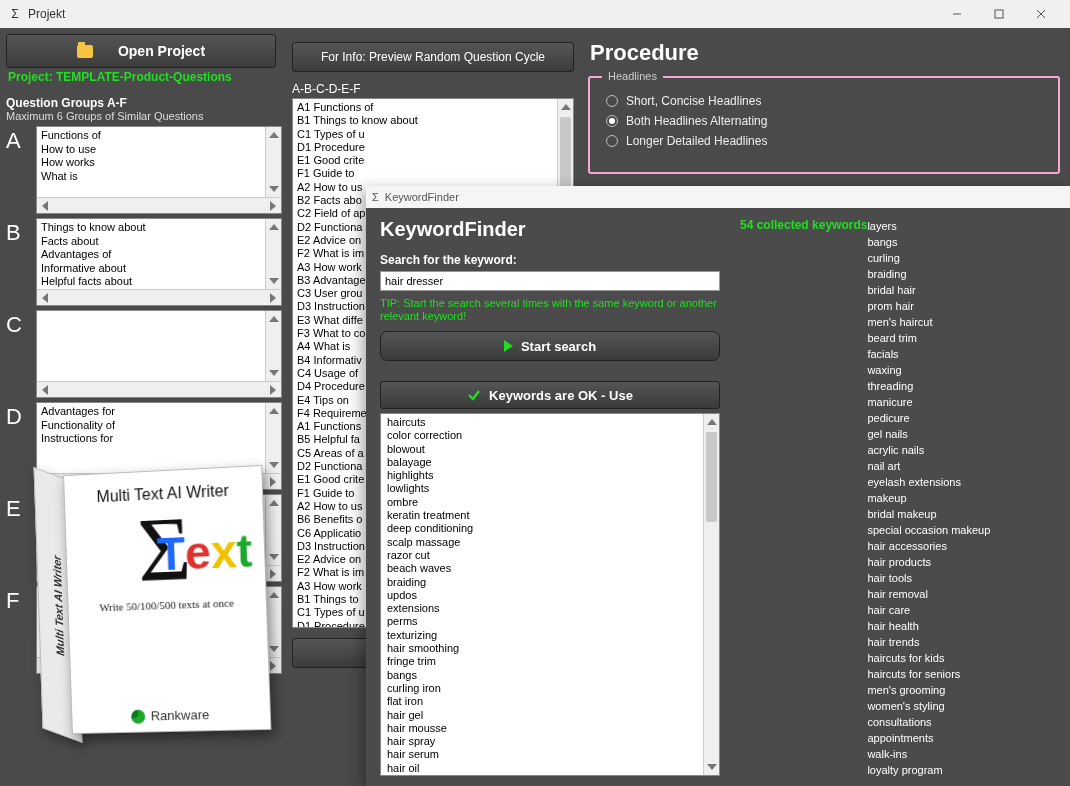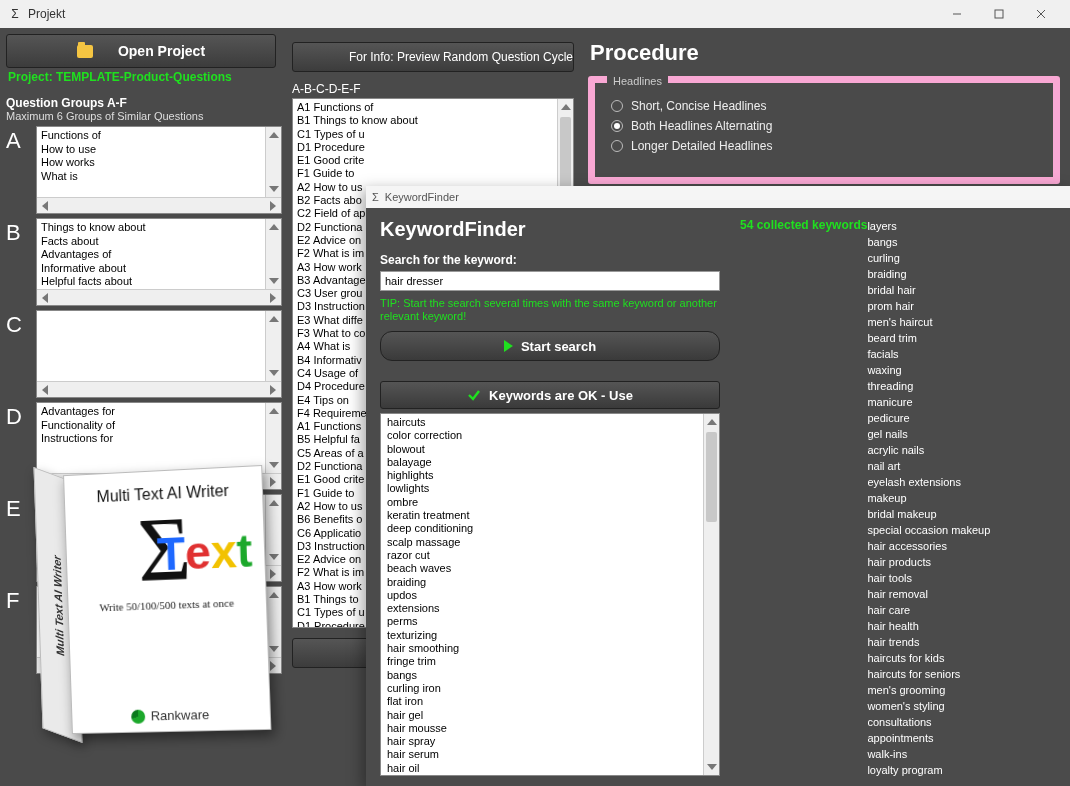--- a/index.html
+++ b/index.html
@@ -30,49 +30,49 @@
   .group-letter { width: 24px; font-size: 22px; font-weight: 400; color: #fff; padding-top: 2px; }
   .group-box { flex:1; height: 88px; background: #fff; color: #000; font-size: 11px; border: 1px solid #888; overflow: hidden; position: relative; }
   .group-box .lines { padding: 2px 4px; line-height: 13.5px; white-space: pre-line; height: calc(100% - 16px); overflow: hidden; }
   .hscroll { position: absolute; bottom: 0; left: 0; right: 0; height: 16px; background: #efefef; border-top: 1px solid #ccc; display: flex; }
   .hscroll .arrow { width: 16px; height: 100%; display:flex; align-items:center; justify-content:center; color:#666; }
   .hscroll .track { flex:1; }
   .vscroll-gap { position: absolute; top:0; right:0; bottom:16px; width:16px; background:#efefef; border-left:1px solid #ccc; display:flex; flex-direction:column; }
   .vscroll-gap .arrow { height:16px; display:flex; align-items:center; justify-content:center; color:#666; }
   .vscroll-gap .track { flex:1; }
 
-  .mid-btn { width: 100%; height: 30px; background: linear-gradient(#555,#3c3c3c); border:1px solid #222; border-radius:3px; color:#fff; font-size:12px; margin: 8px 0 10px; display:flex; align-items:center; justify-content:flex-end; cursor:pointer; }
+  .mid-btn { width: 100%; height: 30px; background: linear-gradient(#555,#3c3c3c); border:1px solid #222; border-radius:3px; color:#fff; font-size:12px; margin: 8px 0 10px; display:flex; align-items:center; justify-content:center; cursor:pointer; }
   .abc-label { font-size: 12px; color:#fff; margin-bottom: 2px; }
   .cycle-box { width:100%; height: 530px; background:#fff; color:#000; font-size:11px; border:1px solid #888; overflow:hidden; position:relative; }
   .cycle-box .lines { padding: 2px 4px; line-height: 13.3px; white-space: pre; height:100%; overflow:hidden; }
   .cycle-box .vscroll { position:absolute; top:0; right:0; bottom:0; width:16px; background:#efefef; border-left:1px solid #ccc; display:flex; flex-direction:column; }
   .cycle-box .vscroll .arrow { height:16px; display:flex; align-items:center; justify-content:center; color:#666; }
   .cycle-box .vscroll .track { flex:1; position:relative; }
   .cycle-box .vscroll .thumb { position:absolute; left:2px; right:2px; top:2px; height:140px; background:#c8c8c8; border-radius:2px; }
 
   .mid-btn2 { width:100%; height:30px; background: linear-gradient(#555,#3c3c3c); border:1px solid #222; border-radius:3px; margin-top:10px; }
 
   .settings-title { font-size: 22px; font-weight: 600; margin: 6px 0 10px 2px; }
-  .fieldset { border: 7px solid #f9a8d4; border-radius: 3px; padding: 10px 16px 18px; position: relative; margin-top: 8px; }
+  .fieldset { border: 2px solid #f9a8d4; border-radius: 3px; padding: 10px 16px 18px; position: relative; margin-top: 8px; }
   .fieldset .legend { position: absolute; top: -8px; left: 12px; background: #4a4a4a; padding: 0 6px; font-size: 11px; color: #ccc; }
   .radio-row { display:flex; align-items:center; gap:8px; font-size: 12px; margin: 6px 0; color:#eee; }
   .radio { width:12px; height:12px; border-radius:50%; border:1px solid #bbb; display:inline-flex; align-items:center; justify-content:center; }
   .radio.checked::after { content:""; width:6px; height:6px; background:#fff; border-radius:50%; }
 
   
   .kw-window { position: absolute; left: 366px; top: 186px; width: 704px; height: 600px; background: #4b4b4b; box-shadow: -4px 4px 14px rgba(0,0,0,.35); display:flex; flex-direction:column; }
   .kw-titlebar { height: 22px; background: #f5f5f5; color:#555; font-size: 11px; display:flex; align-items:center; padding: 0 6px; gap:6px; }
   .kw-body { flex:1; padding: 10px 14px; display:flex; gap: 20px; overflow:hidden; }
   .kw-left { width: 340px; display:flex; flex-direction:column; }
   .kw-right { flex:1; display:flex; flex-direction:row; }
   .kw-heading { font-size: 20px; font-weight: 700; color:#fff; margin-bottom: 12px; }
   .kw-label { font-size: 12px; font-weight:700; color:#fff; margin-bottom: 4px; }
   .kw-input { width: 100%; height: 20px; background:#fff; color:#000; border:1px solid #999; padding: 2px 4px; font-size: 11px; }
   .kw-tip { font-size: 11px; color: #1fe01f; line-height: 13px; margin: 6px 0 8px; }
-  .kw-btn { width: 100%; height: 30px; background: linear-gradient(#555,#3a3a3a); border:1px solid #222; border-radius:12px; display:flex; align-items:center; justify-content:center; gap:8px; font-size:13px; font-weight:600; color:#fff; cursor:pointer; }
+  .kw-btn { width: 100%; height: 30px; background: linear-gradient(#555,#3a3a3a); border:1px solid #222; border-radius:7px; display:flex; align-items:center; justify-content:center; gap:8px; font-size:13px; font-weight:600; color:#fff; cursor:pointer; }
   .kw-play { width:0; height:0; border-left:9px solid #1fe01f; border-top:6px solid transparent; border-bottom:6px solid transparent; }
   .kw-okbar { width:100%; height:28px; background: linear-gradient(#555,#3a3a3a); border:1px solid #222; border-radius:3px; display:flex; align-items:center; justify-content:center; gap:8px; font-size:13px; font-weight:700; margin: 20px 0 4px; }
   .kw-check { width:14px; height:14px; }
   .kw-listbox { flex:1; background:#fff; color:#000; font-size:11px; border:1px solid #888; overflow:hidden; position:relative; }
   .kw-listbox .lines { padding: 2px 6px; line-height: 13.3px; white-space: pre; }
   .kw-listbox .vscroll { position:absolute; top:0; right:0; bottom:0; width:16px; background:#efefef; border-left:1px solid #ccc; display:flex; flex-direction:column; }
   .kw-listbox .vscroll .arrow { height:16px; display:flex; align-items:center; justify-content:center; color:#666; }
   .kw-listbox .vscroll .track { flex:1; position:relative; }
   .kw-listbox .vscroll .thumb { position:absolute; left:2px; right:2px; top:2px; height:90px; background:#c8c8c8; border-radius:2px; }
   .kw-count { font-size: 12px; font-weight:700; color:#1fe01f; margin-bottom: 6px; }

